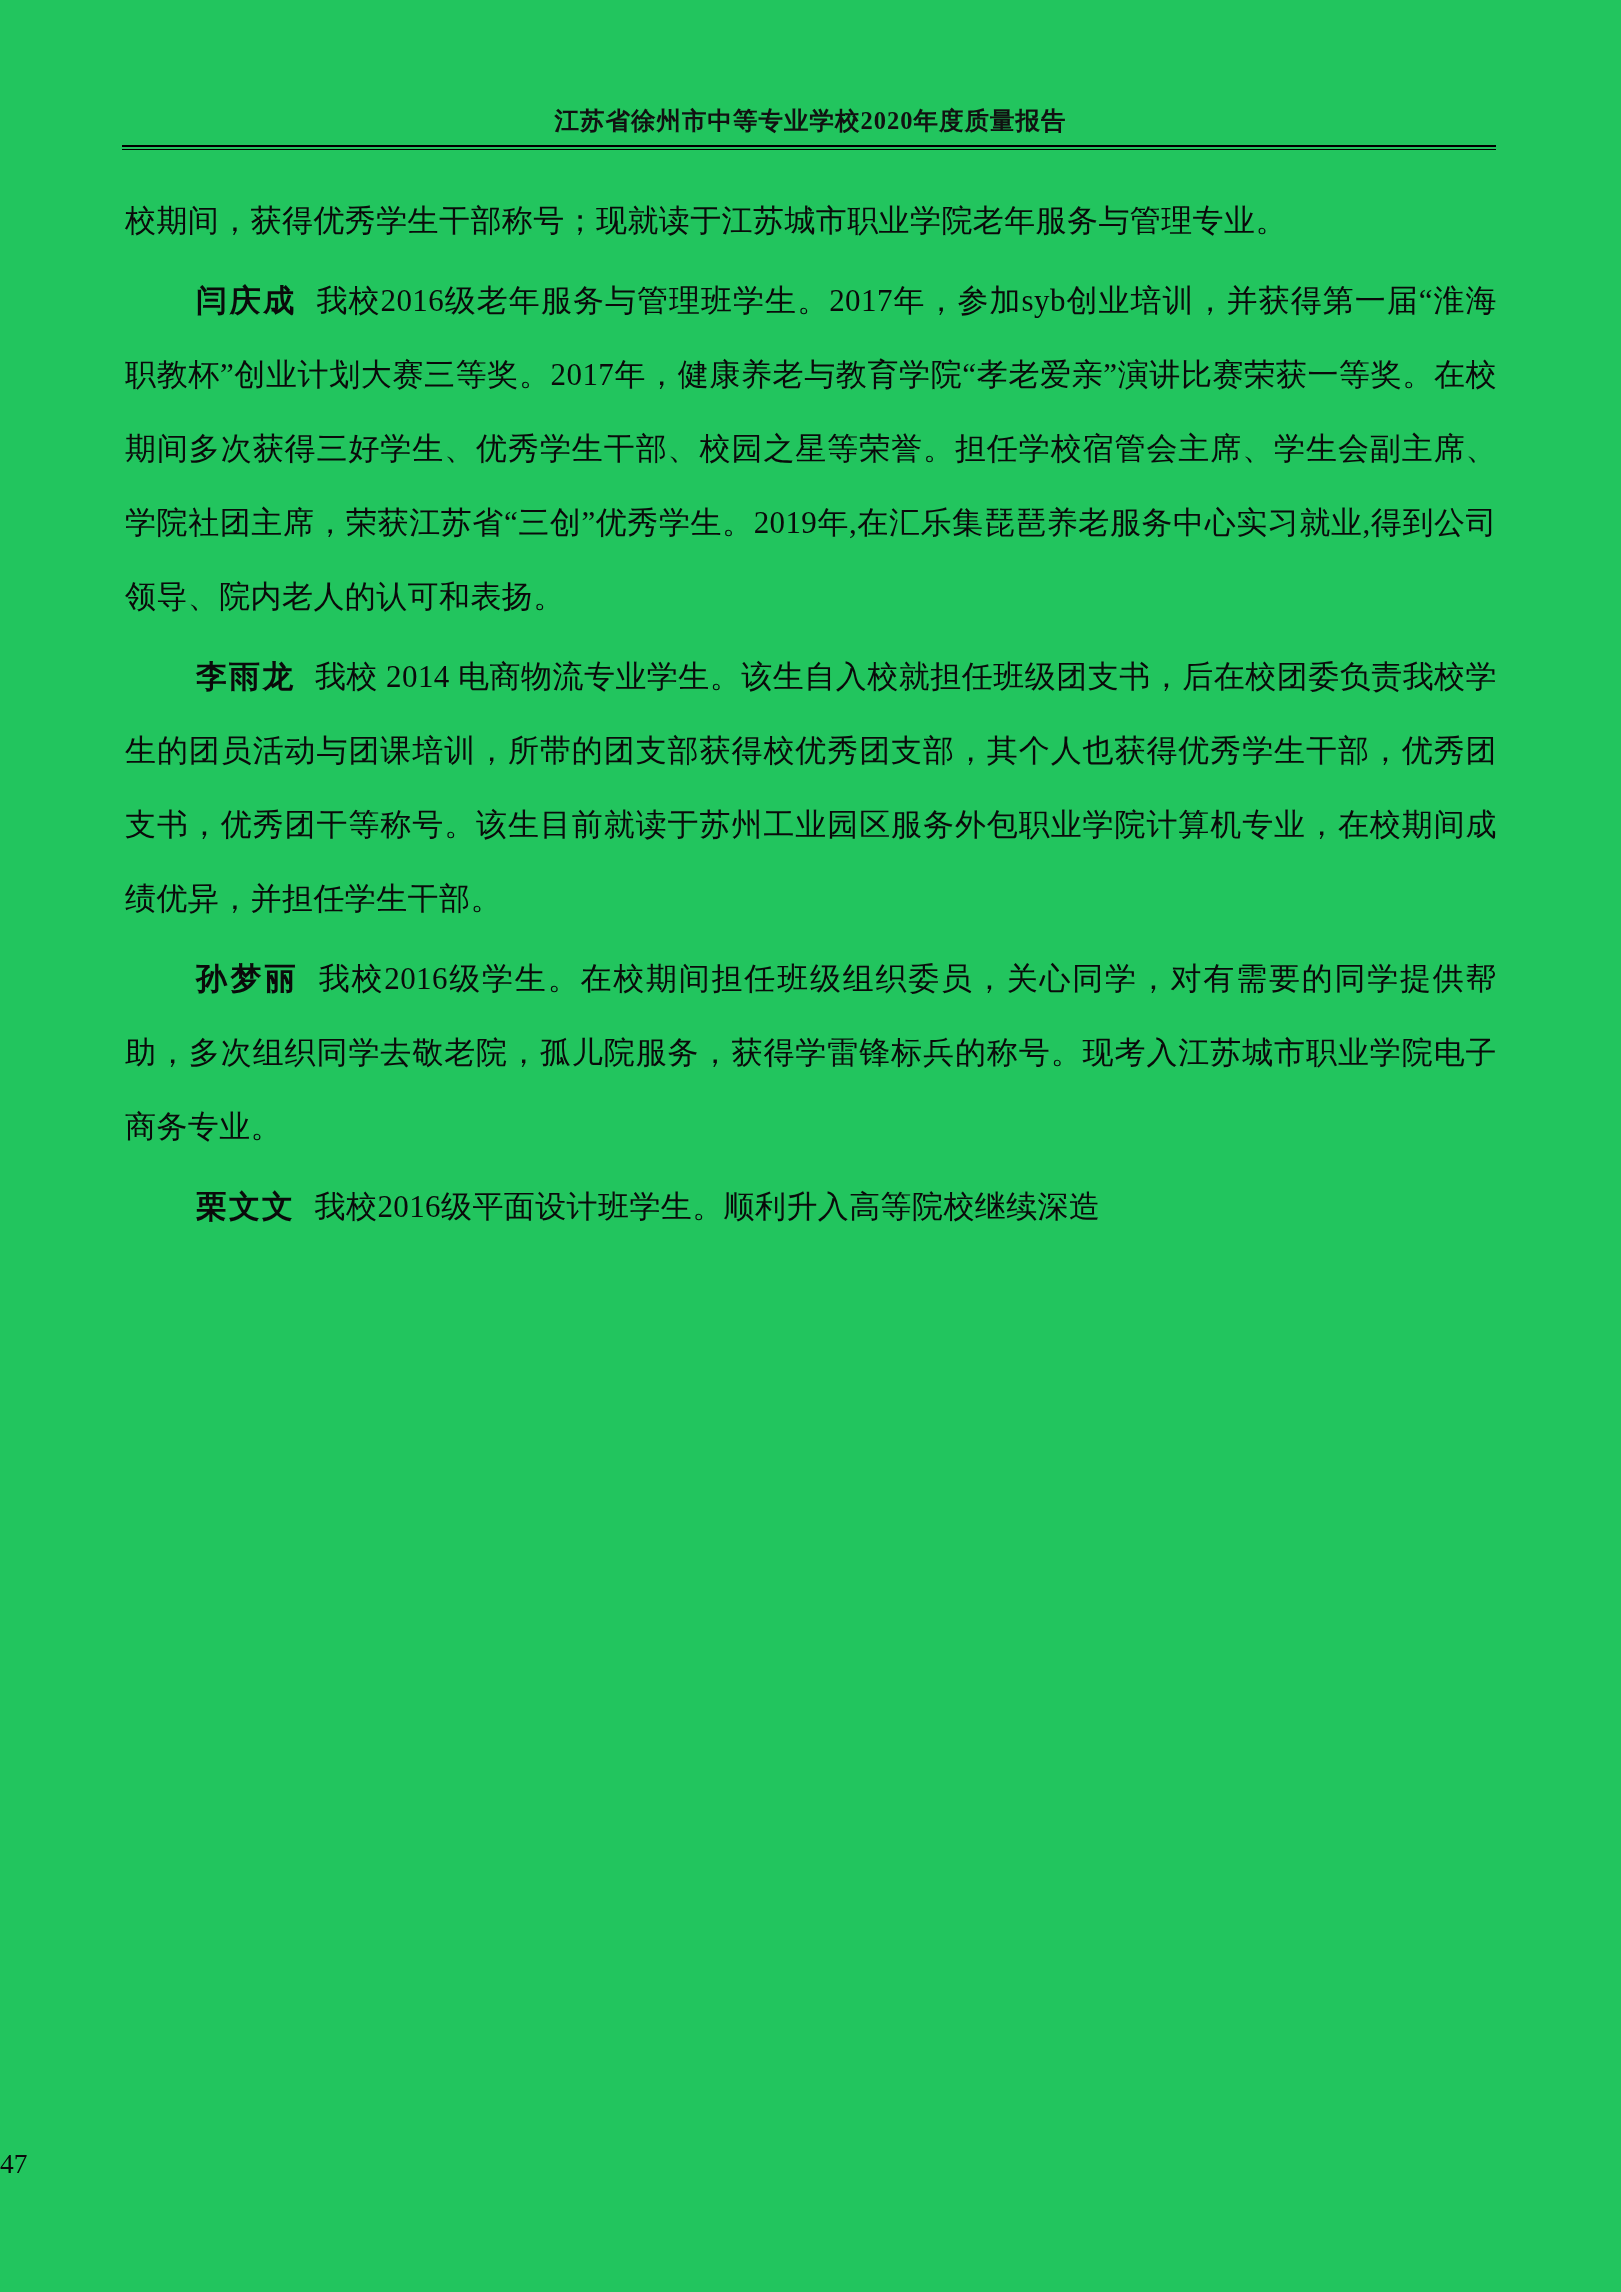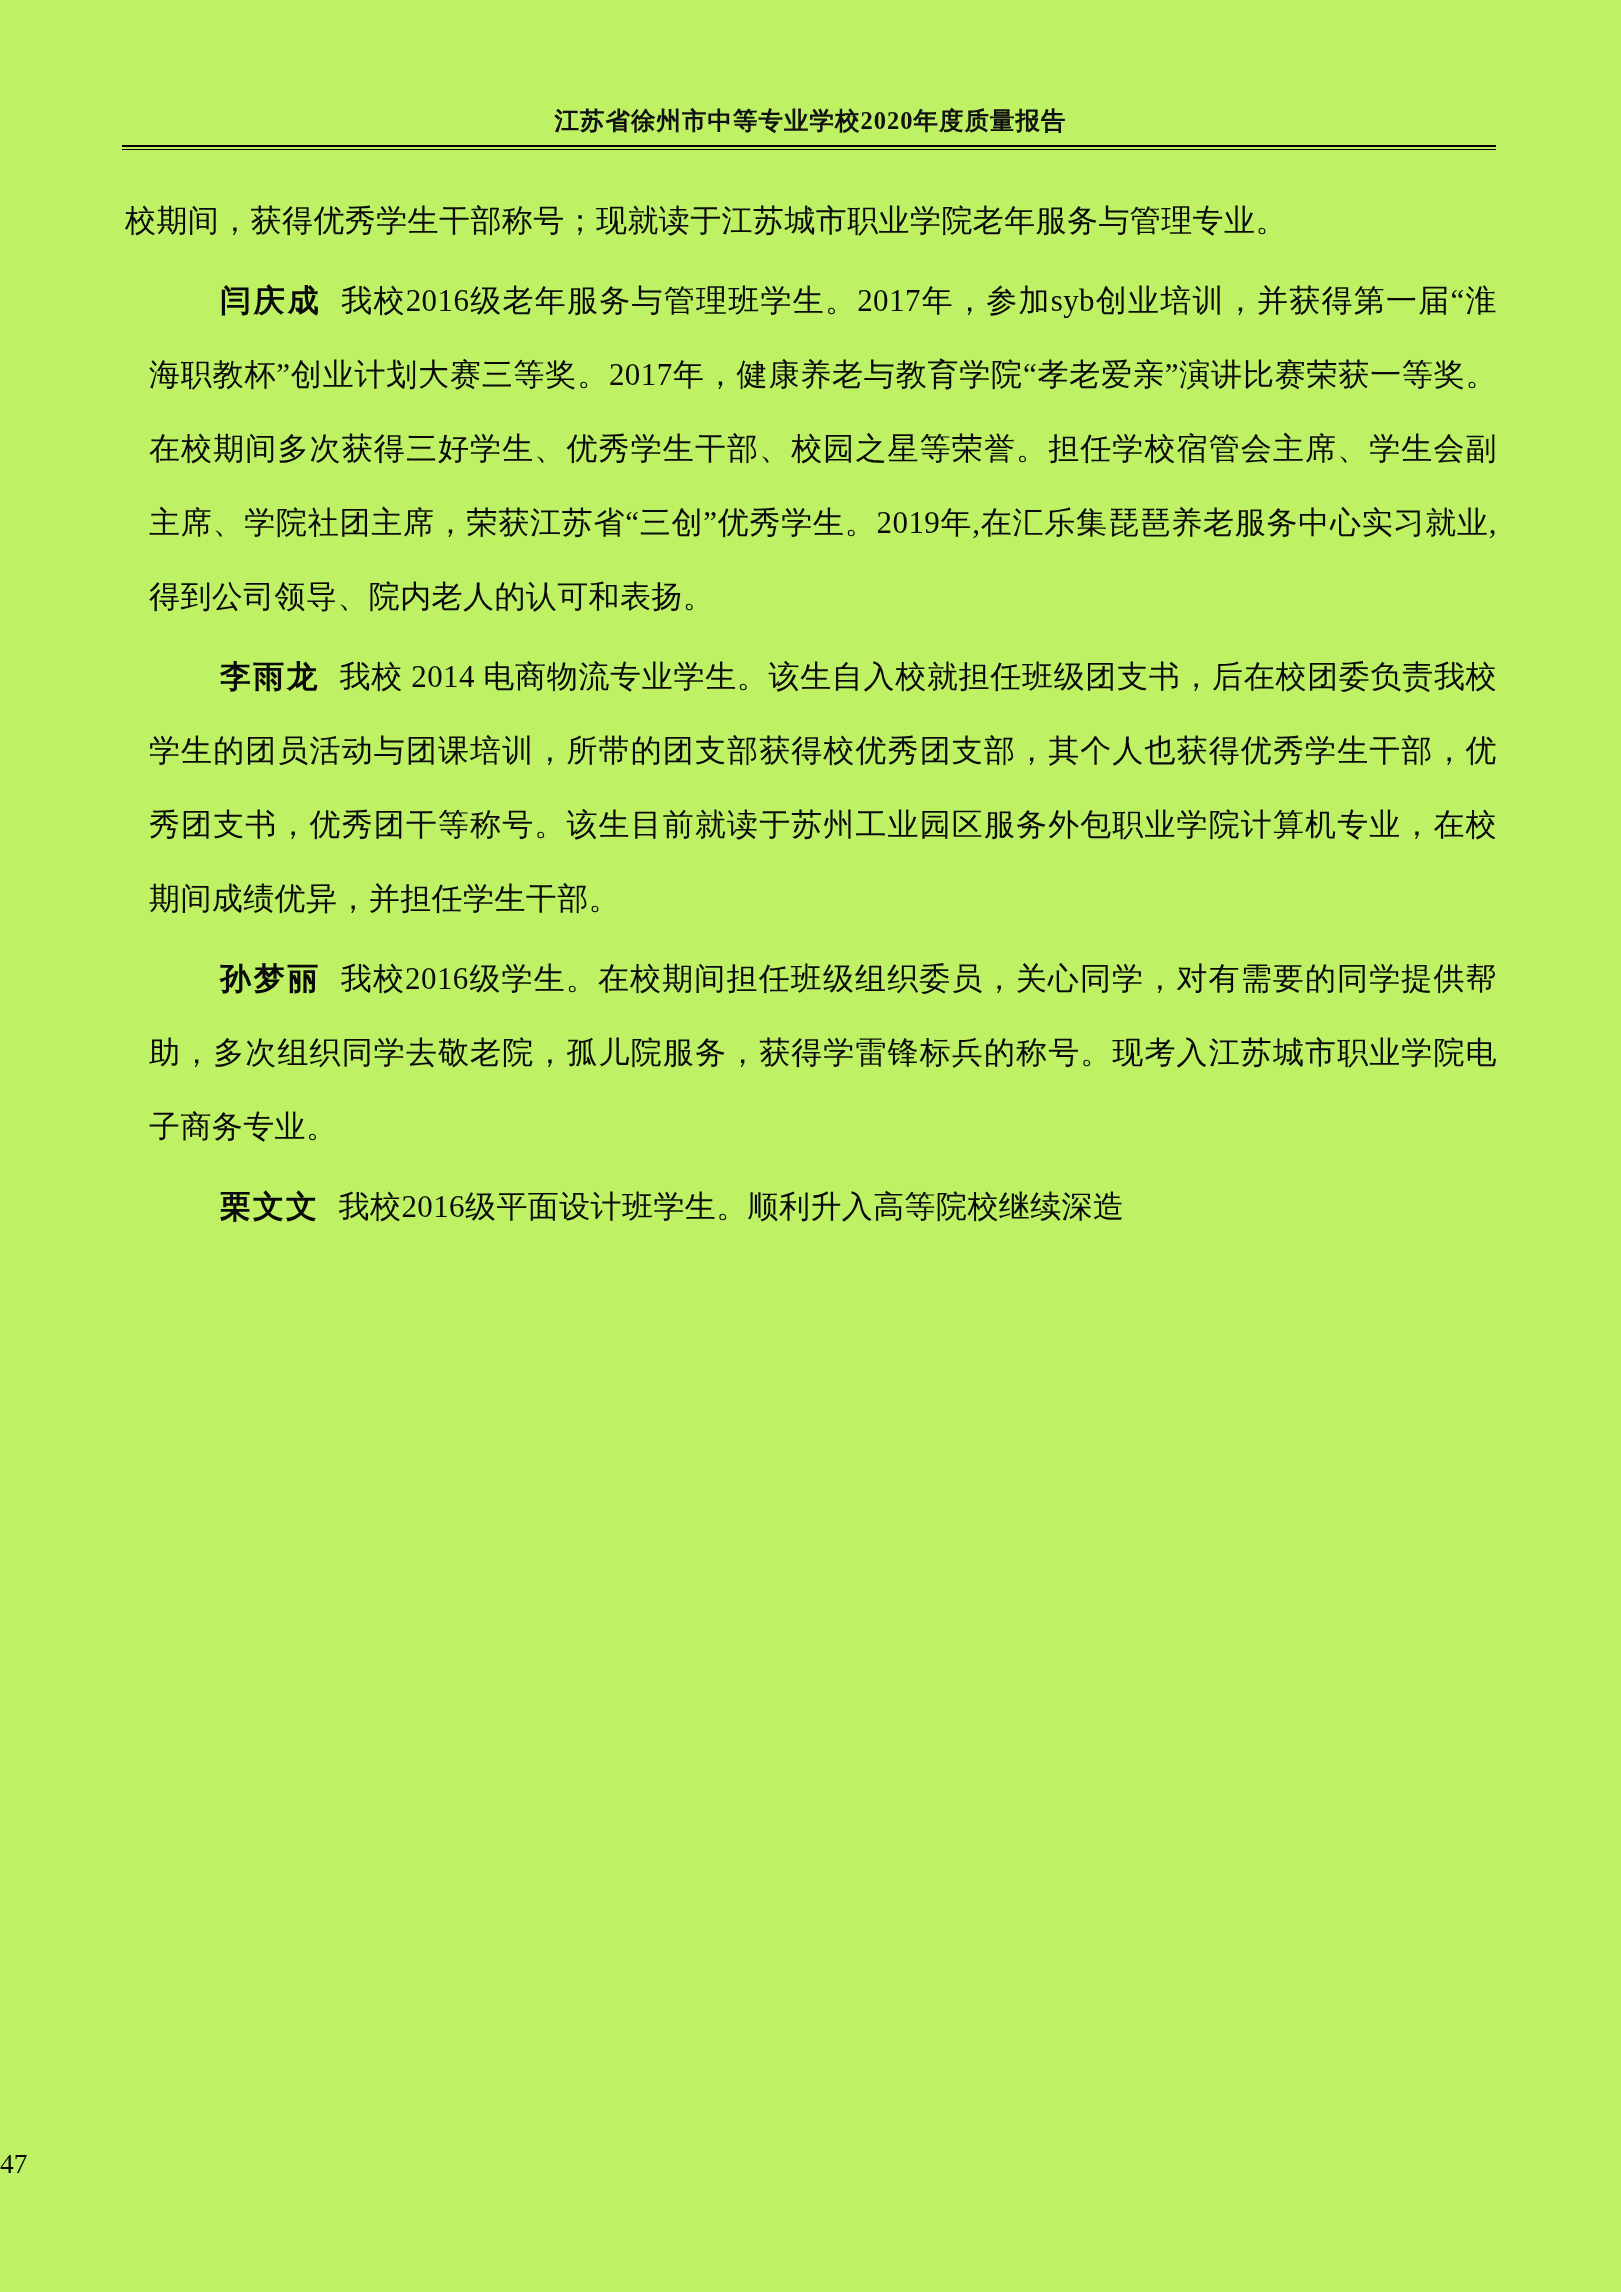--- a/index.html
+++ b/index.html
@@ -9,21 +9,21 @@
   }
   body {
     font-family: "Liberation Serif", "DejaVu Serif", serif;
     color: #000000;
   }
   .page {
     position: relative;
     width: 1621px;
     height: 2293px;
     margin: 0 auto;
-    background: #bef264;
+    background: #22c55e;
     box-sizing: border-box;
     overflow: hidden;
   }
 
   
   .header-area {
     position: absolute;
     top: 0;
     left: 0;
     right: 0;
@@ -66,21 +66,20 @@
     text-align: justify;
     text-justify: inter-ideograph;
     text-align-last: left;
     margin: 0 0 5.9px 0;
     letter-spacing: 0.4px;
     color: #0a0a0a;
     font-family: "Liberation Serif", "DejaVu Serif", serif;
   }
   .para.indent {
     text-indent: 71px;
-    margin-left: 24px;
   }
   .para .name {
     font-weight: bold;
     letter-spacing: 2px;
     margin-right: 19.6px;
   }
 
   
   .page-number {
     position: absolute;

